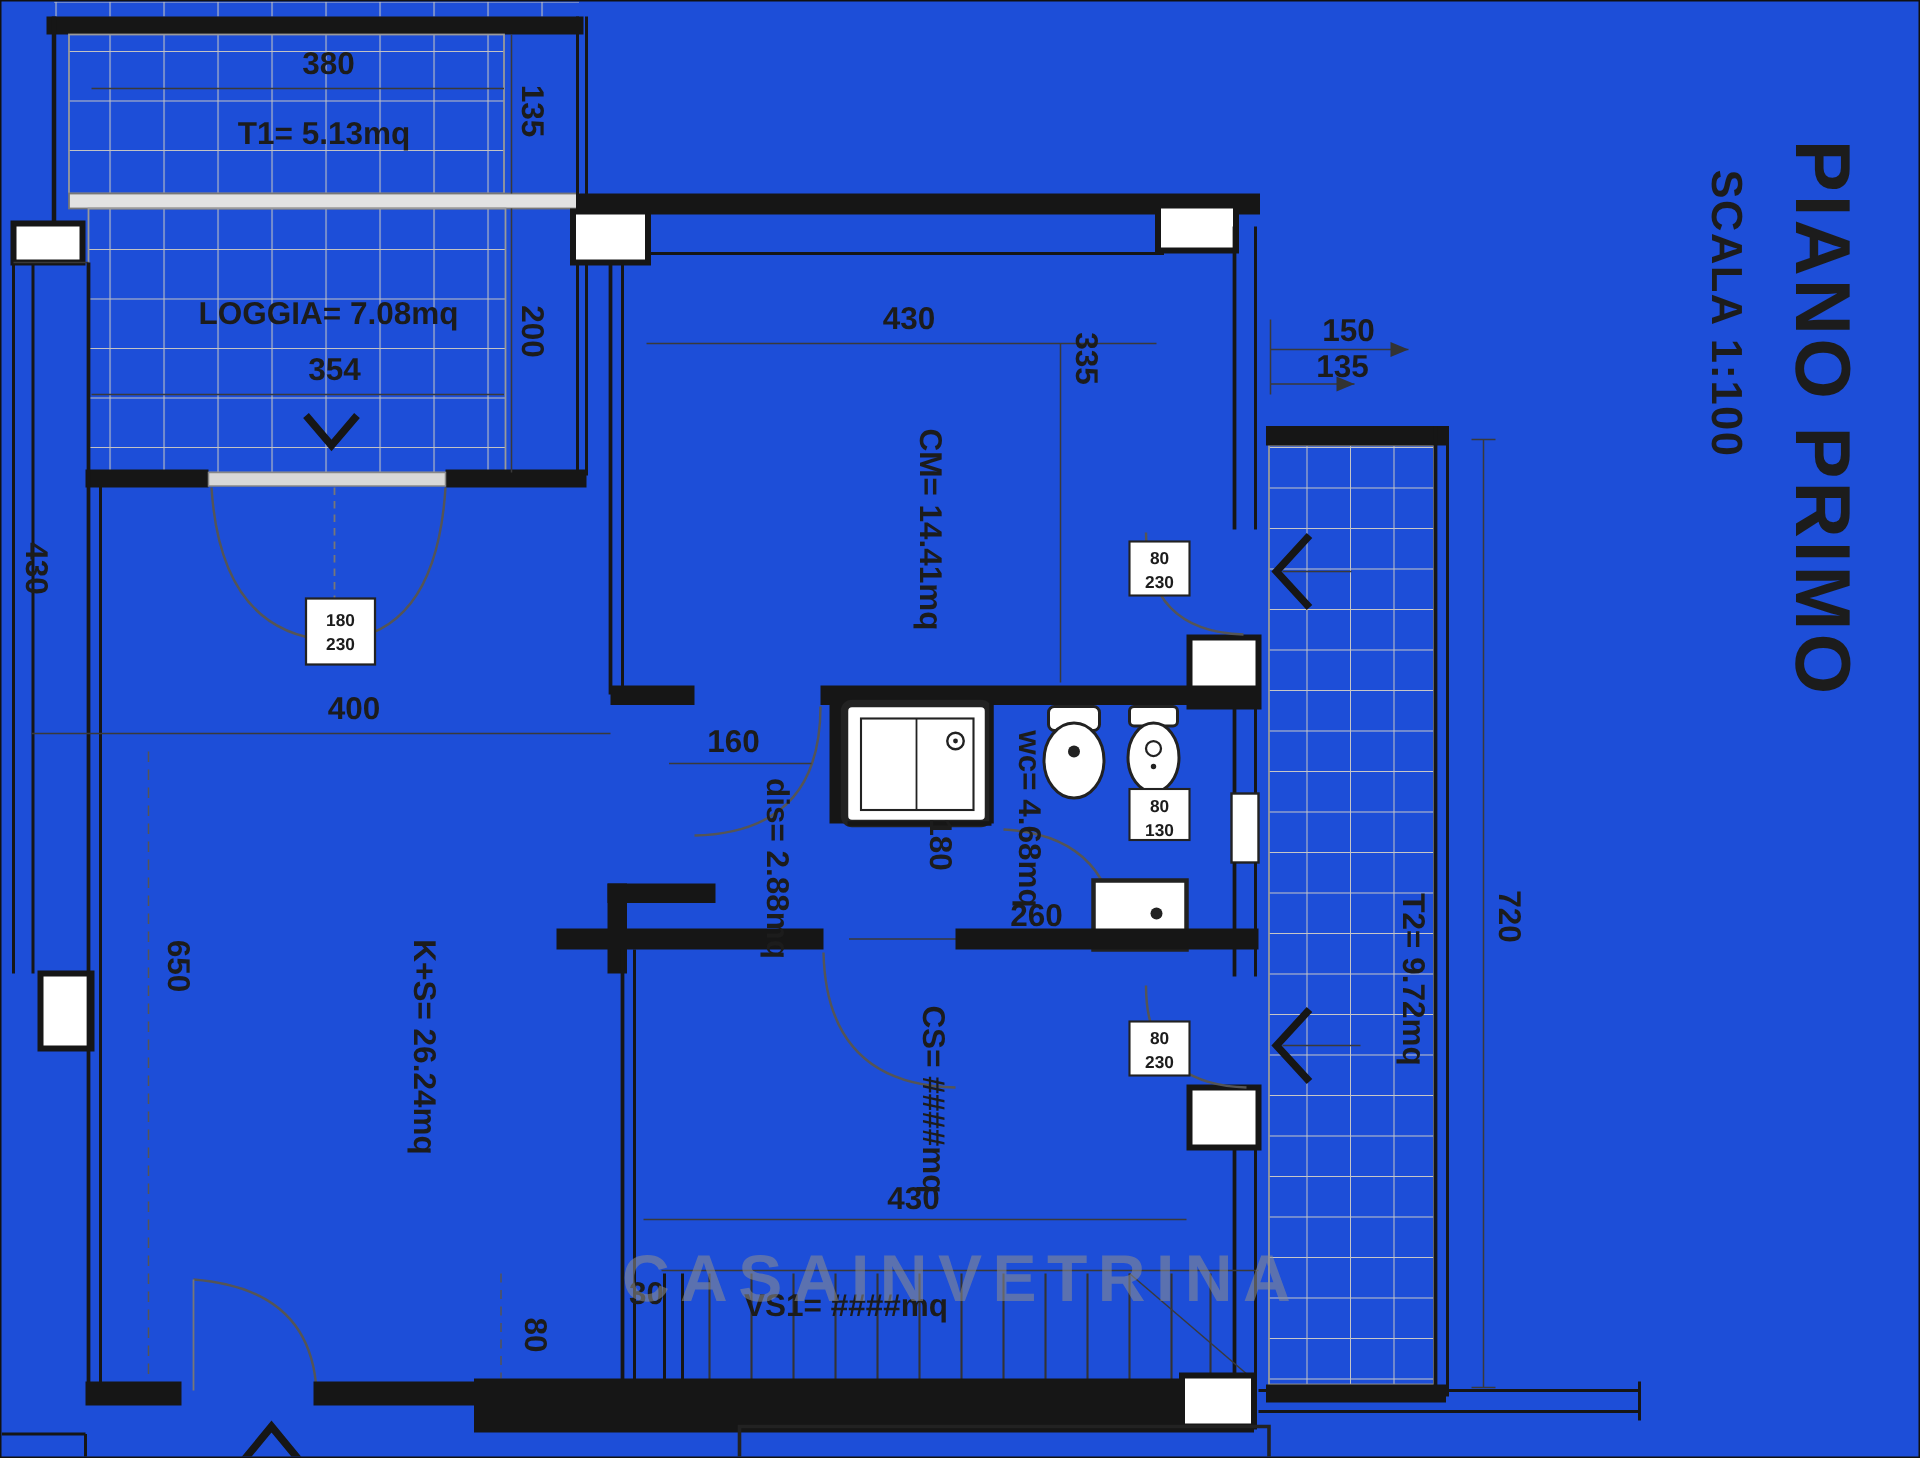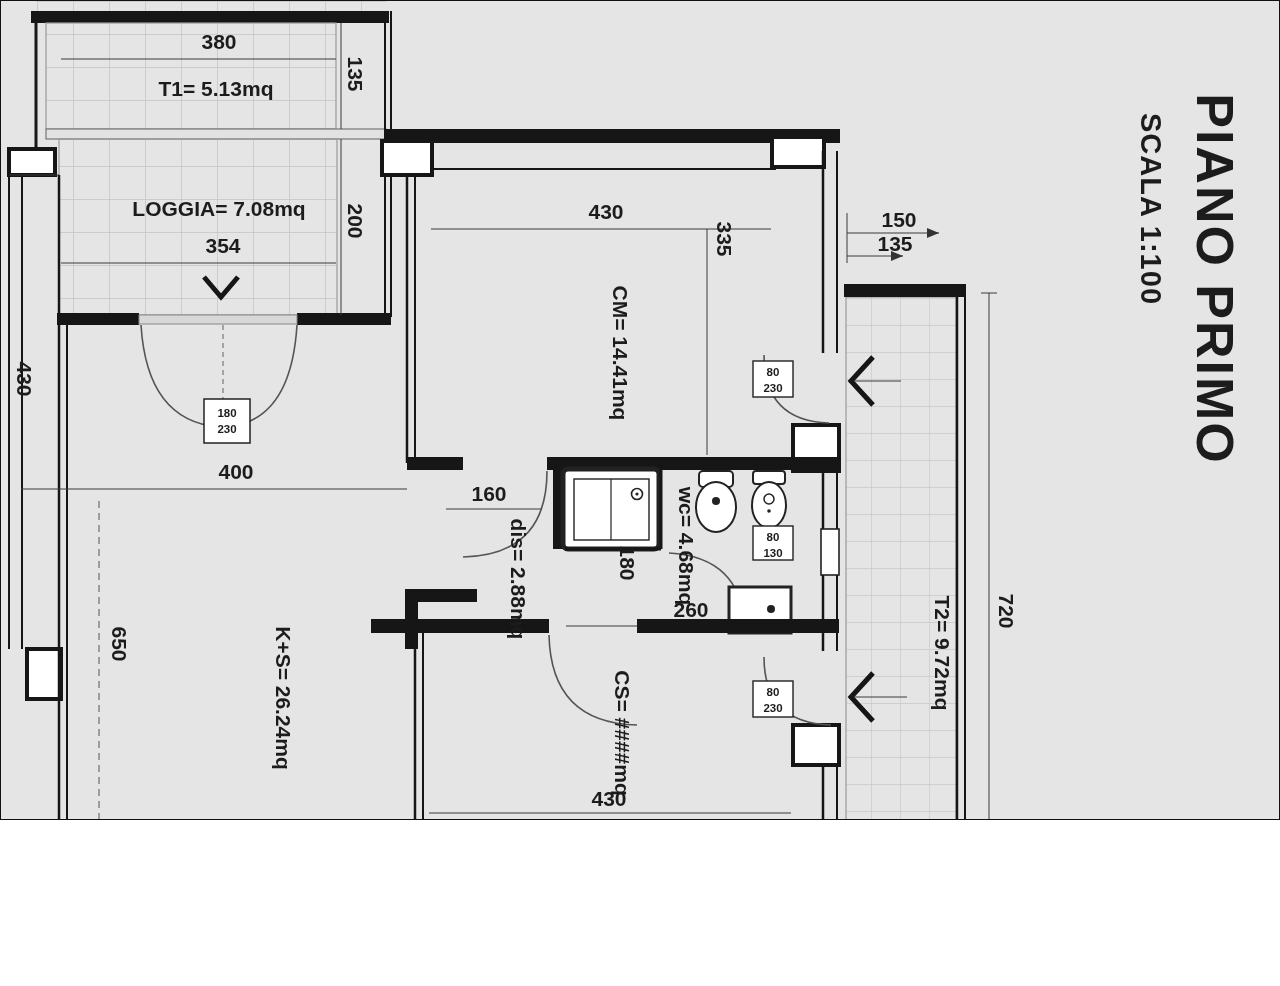--- a/index.html
+++ b/index.html
@@ -1,17 +1,17 @@
 <!DOCTYPE html>
 <html><head>
 <meta charset="utf-8">
 <style>
   html,body{margin:0;padding:0;background:#fff;}
   #canvas{
-    position:relative;width:1280px;height:820px;background:#e5e5e5;
+    position:relative;width:1280px;height:972px;background:#1d4ed8;
     border:1px solid #111;box-sizing:border-box;overflow:hidden;
     font-family:"Liberation Sans", sans-serif;
   }
   svg{position:absolute;left:0;top:0;}
   text{fill:#1c1c1c;font-family:"Liberation Sans", sans-serif;}
   .dim{font-size:21px;font-weight:600;}
   .room{font-size:21px;font-weight:600;}
   .tiny{font-size:11.5px;font-weight:600;}
   .title{font-size:52px;font-weight:700;letter-spacing:2px;}
   .scale{font-size:29px;font-weight:600;letter-spacing:1px;}

